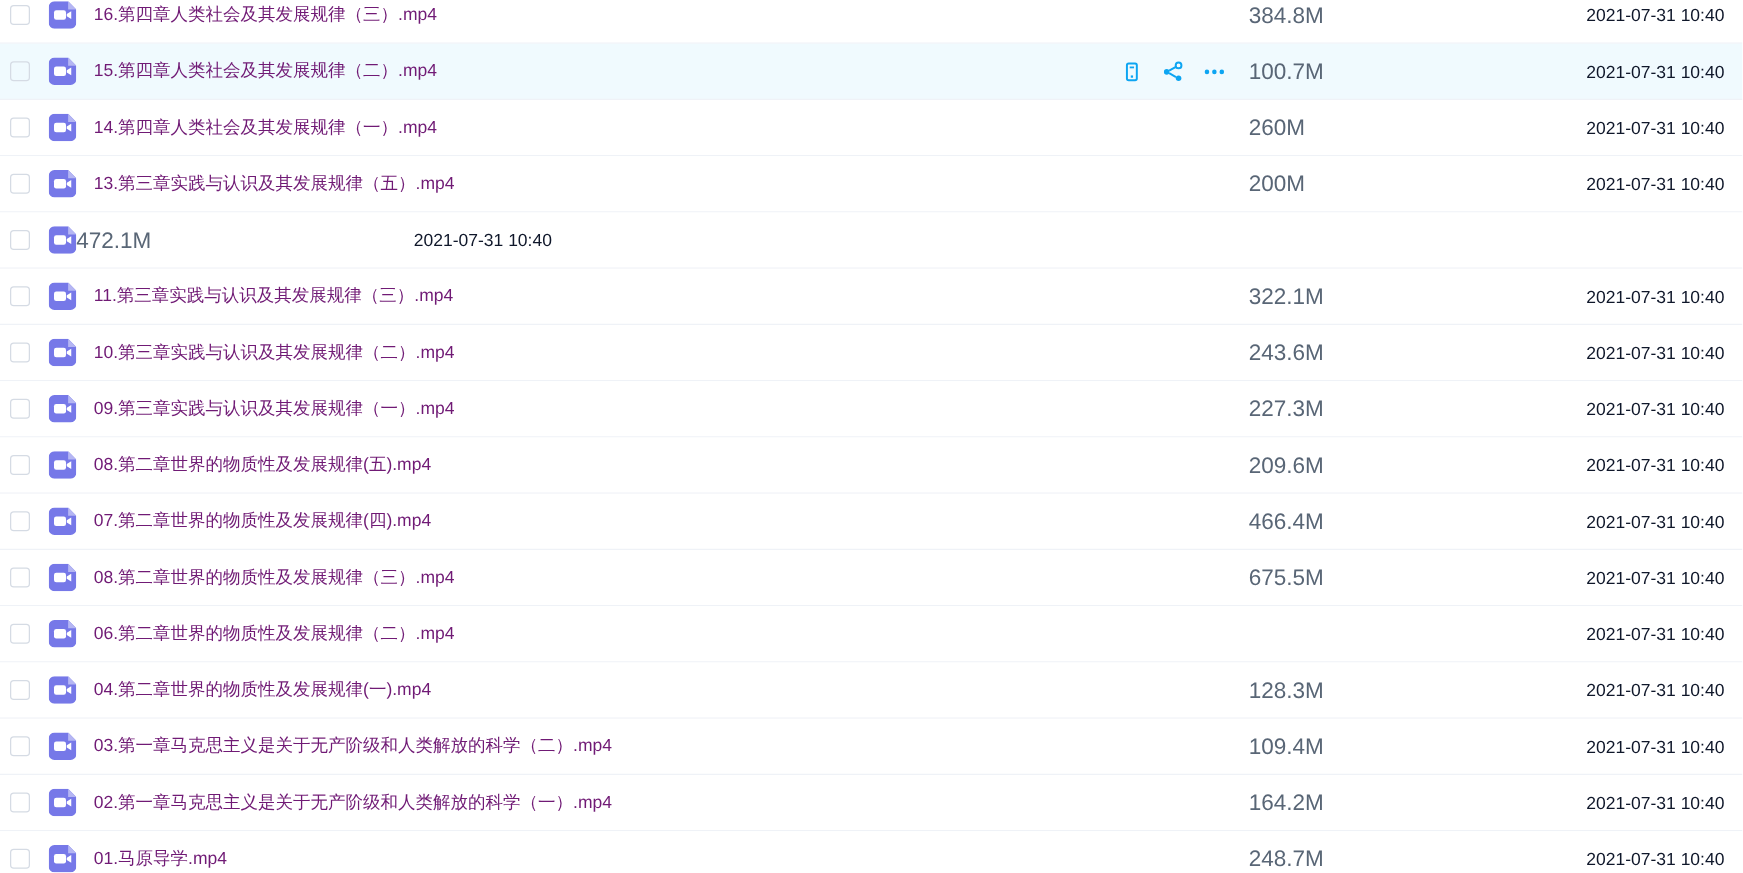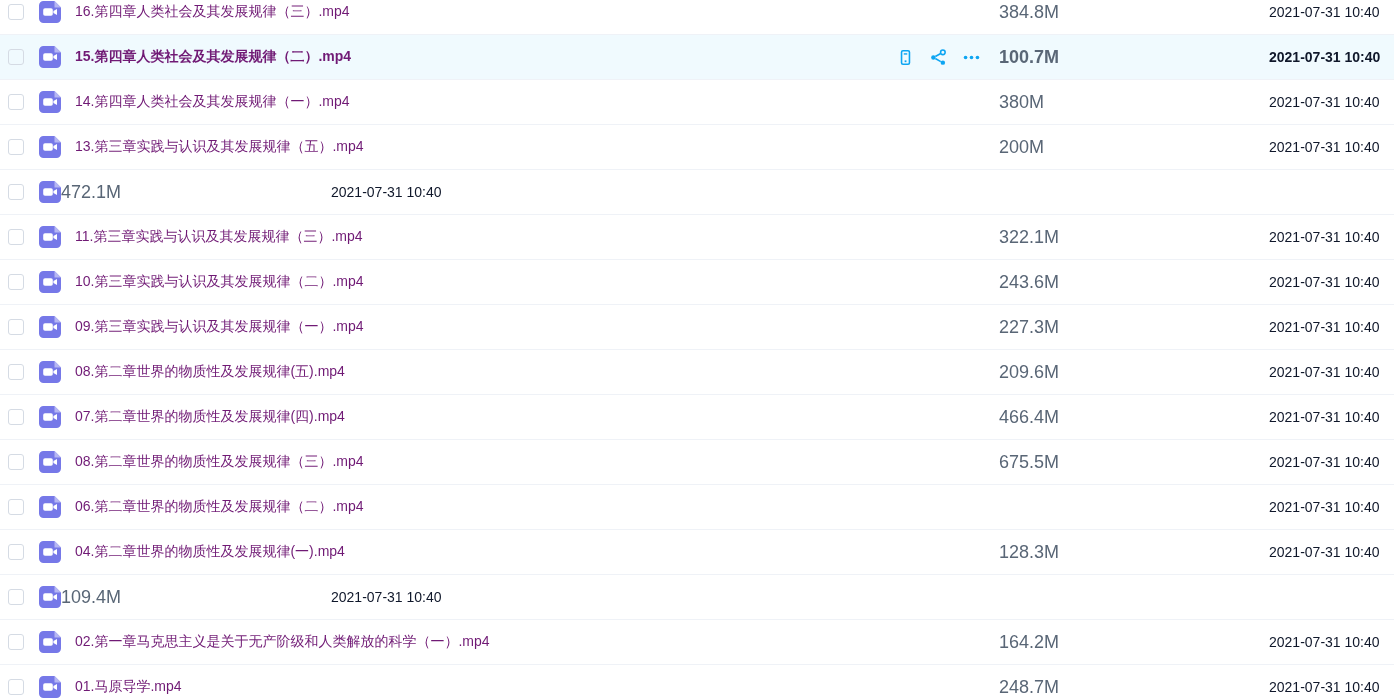--- a/index.html
+++ b/index.html
@@ -18,21 +18,20 @@
     display: flex;
     align-items: center;
     height: 45px;
     box-sizing: border-box;
     border-bottom: 1px solid #eff2f7;
     padding-left: 8px;
     background: #ffffff;
   }
   .row.active {
     background: #f0fafe;
-    font-weight: bold;
   }
   .checkbox {
     width: 14px;
     height: 14px;
     flex: none;
     border: 1px solid #d5dbe4;
     border-radius: 3px;
     background: transparent;
     cursor: pointer;
   }
@@ -143,21 +142,21 @@
     <span class="checkbox"></span>
     <span class="file-icon">
       <svg viewBox="0 0 22 22" width="22" height="22" aria-hidden="true">
         <path fill="#7678E8" d="M4.5 0 H15.5 L22 6.5 V17.5 A4.5 4.5 0 0 1 17.5 22 H4.5 A4.5 4.5 0 0 1 0 17.5 V4.5 A4.5 4.5 0 0 1 4.5 0 Z"></path>
         <path fill="#B5B6F3" d="M15.5 0 L22 6.5 H15.5 Z"></path>
         <rect x="4.2" y="7.2" width="9.6" height="7.6" rx="1.8" fill="#ffffff"></rect>
         <path fill="#ffffff" d="M14.4 10.1 L18 7.9 V14.1 L14.4 11.9 Z"></path>
       </svg>
     </span>
     <span class="file-name">14.第四章人类社会及其发展规律（一）.mp4</span>
-    <span class="file-size">380M</span>
+    <span class="file-size">260M</span>
     <span class="file-date">2021-07-31 10:40</span>
   </div>
     <div class="row">
     <span class="checkbox"></span>
     <span class="file-icon">
       <svg viewBox="0 0 22 22" width="22" height="22" aria-hidden="true">
         <path fill="#7678E8" d="M4.5 0 H15.5 L22 6.5 V17.5 A4.5 4.5 0 0 1 17.5 22 H4.5 A4.5 4.5 0 0 1 0 17.5 V4.5 A4.5 4.5 0 0 1 4.5 0 Z"></path>
         <path fill="#B5B6F3" d="M15.5 0 L22 6.5 H15.5 Z"></path>
         <rect x="4.2" y="7.2" width="9.6" height="7.6" rx="1.8" fill="#ffffff"></rect>
         <path fill="#ffffff" d="M14.4 10.1 L18 7.9 V14.1 L14.4 11.9 Z"></path>
@@ -294,20 +293,21 @@
     <div class="row">
     <span class="checkbox"></span>
     <span class="file-icon">
       <svg viewBox="0 0 22 22" width="22" height="22" aria-hidden="true">
         <path fill="#7678E8" d="M4.5 0 H15.5 L22 6.5 V17.5 A4.5 4.5 0 0 1 17.5 22 H4.5 A4.5 4.5 0 0 1 0 17.5 V4.5 A4.5 4.5 0 0 1 4.5 0 Z"></path>
         <path fill="#B5B6F3" d="M15.5 0 L22 6.5 H15.5 Z"></path>
         <rect x="4.2" y="7.2" width="9.6" height="7.6" rx="1.8" fill="#ffffff"></rect>
         <path fill="#ffffff" d="M14.4 10.1 L18 7.9 V14.1 L14.4 11.9 Z"></path>
       </svg>
     </span>
+    <span class="file-name">03.第一章马克思主义是关于无产阶级和人类解放的科学（二）.mp4</span>
     <span class="file-size">109.4M</span>
     <span class="file-date">2021-07-31 10:40</span>
   </div>
     <div class="row">
     <span class="checkbox"></span>
     <span class="file-icon">
       <svg viewBox="0 0 22 22" width="22" height="22" aria-hidden="true">
         <path fill="#7678E8" d="M4.5 0 H15.5 L22 6.5 V17.5 A4.5 4.5 0 0 1 17.5 22 H4.5 A4.5 4.5 0 0 1 0 17.5 V4.5 A4.5 4.5 0 0 1 4.5 0 Z"></path>
         <path fill="#B5B6F3" d="M15.5 0 L22 6.5 H15.5 Z"></path>
         <rect x="4.2" y="7.2" width="9.6" height="7.6" rx="1.8" fill="#ffffff"></rect>

